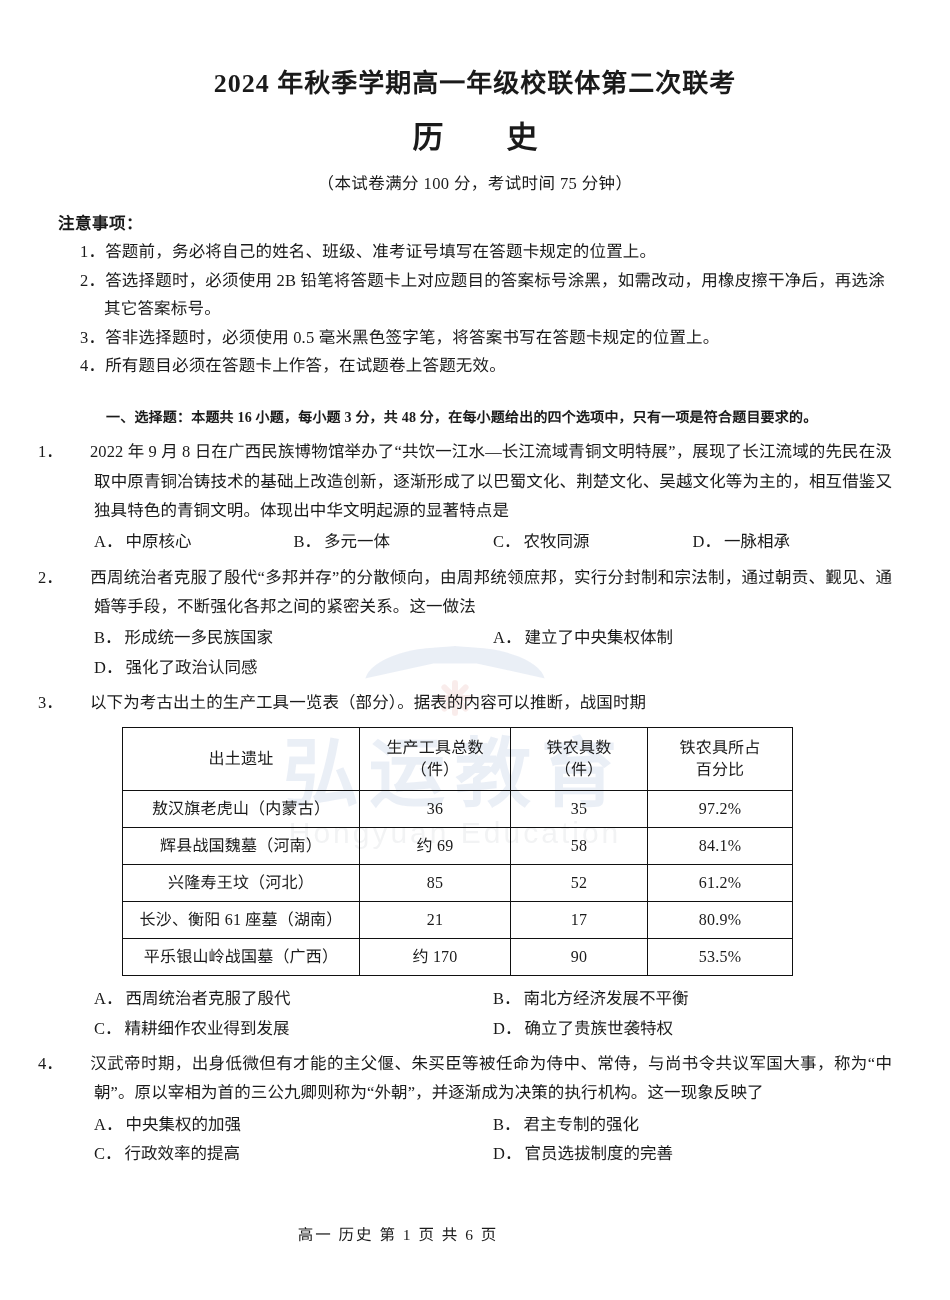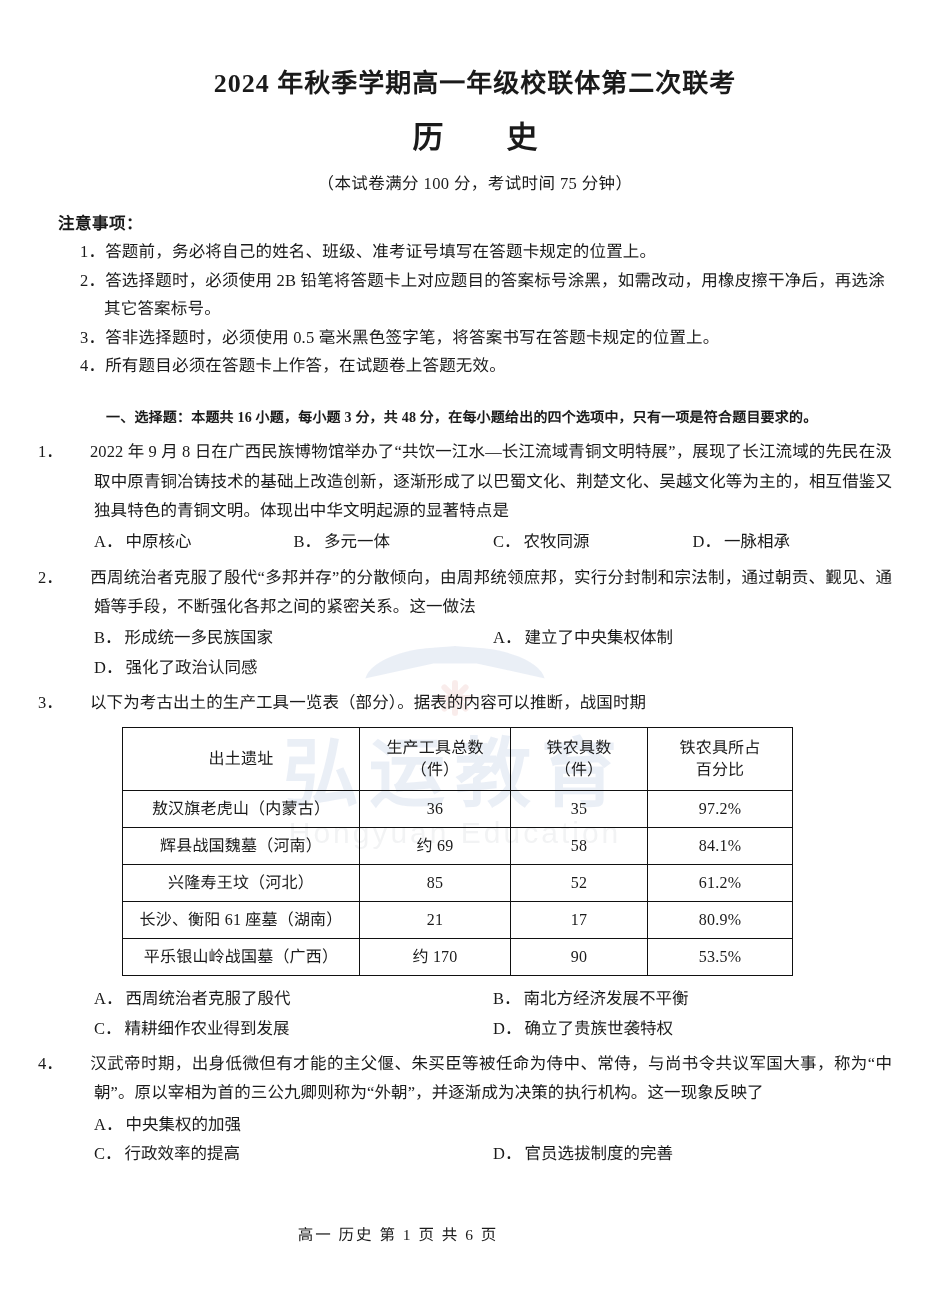--- a/index.html
+++ b/index.html
@@ -353,20 +353,21 @@
           <div class="opt"><span class="opt-letter">D．</span><span>确立了贵族世袭特权</span></div>
         </div>
       </div>
     </div>
 
     <div class="q">
       <div class="q-stem"><span class="q-num">4．</span><span>汉武帝时期，出身低微但有才能的主父偃、朱买臣等被任命为侍中、常侍，与尚书令共议军国大事，称为“中朝”。原以宰相为首的三公九卿则称为“外朝”，并逐渐成为决策的执行机构。这一现象反映了</span></div>
       <div class="opts cols2">
         <div class="opts-row">
           <div class="opt"><span class="opt-letter">A．</span><span>中央集权的加强</span></div>
+          <div class="opt"><span class="opt-letter">B．</span><span>君主专制的强化</span></div>
         </div>
         <div class="opts-row">
           <div class="opt"><span class="opt-letter">C．</span><span>行政效率的提高</span></div>
           <div class="opt"><span class="opt-letter">D．</span><span>官员选拔制度的完善</span></div>
         </div>
       </div>
     </div>
 
   </div>
 

